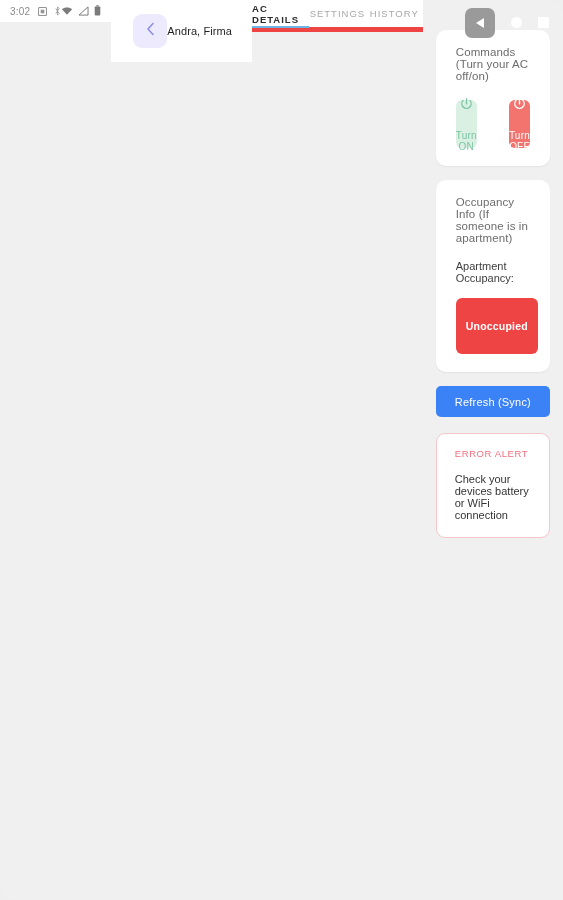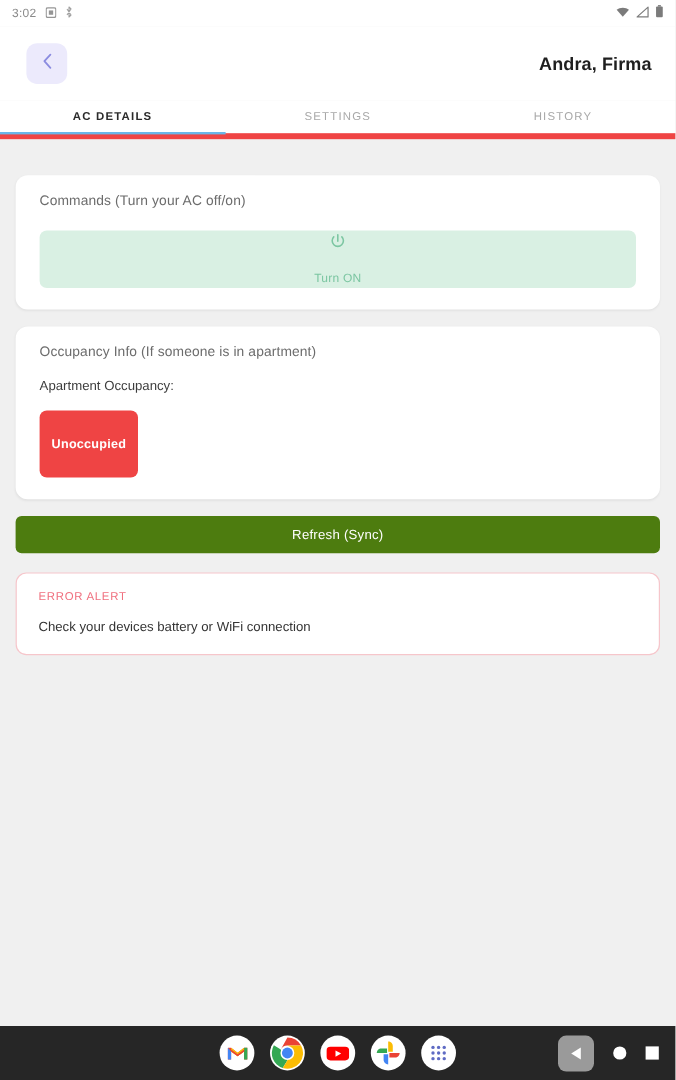--- a/index.html
+++ b/index.html
@@ -10,21 +10,21 @@
     font-family: "Liberation Sans", sans-serif;
     background: #efefef;
     overflow: hidden;
     position: relative;
   }
 
   .phone {
     width: 563px;
     height: 900px;
     display: flex;
-    flex-direction: column;
+    flex-direction: row;
     background: #f0f0f0;
     border-radius: 18px;
   }
 
   
   .status-bar {
     height: 22px;
     background: #ffffff;
     display: flex;
     align-items: center;
@@ -64,22 +64,22 @@
     height: 34px;
     border-radius: 9px;
     background: #eceafc;
     display: flex;
     align-items: center;
     justify-content: center;
     cursor: pointer;
   }
   .app-bar-spacer { flex: 1; }
   .user-name {
-    font-size: 15px;
-    font-weight: bold;
+    font-size: 11px;
+    font-weight: normal;
     color: #1f1f1f;
     letter-spacing: .1px;
   }
 
   
   .tabs {
     background: #ffffff;
     display: flex;
     height: 32px;
     flex-shrink: 0;
@@ -200,21 +200,21 @@
 
   .occupancy-label {
     font-size: 11px;
     color: #3d3d3d;
     margin-bottom: 14px;
   }
 
   .refresh-btn {
     width: 100%;
     height: 31px;
-    background: #4d7c0f;
+    background: #3b82f6;
     color: #ffffff;
     border: none;
     border-radius: 5px;
     font-size: 11px;
     font-family: inherit;
     cursor: pointer;
     margin-bottom: 16px;
     letter-spacing: .2px;
   }
 
@@ -361,20 +361,29 @@
 
       <div class="power-row">
         <button class="power-btn power-on">
           <span>
             <svg width="15" height="15" viewBox="0 0 16 16">
                 <path d="M8 1.8 L8 7.4" stroke="#7cc6a2" stroke-width="1.4" stroke-linecap="round" fill="none"></path>
                 <path d="M4.4 3.6 A5 5 0 1 0 11.6 3.6" stroke="#7cc6a2" stroke-width="1.4" fill="none" stroke-linecap="round"></path>
               </svg>
           </span>
           <span class="power-label">Turn ON</span>
+        </button>
+        <button class="power-btn power-off">
+          <span>
+            <svg width="15" height="15" viewBox="0 0 16 16">
+                <path d="M8 1.8 L8 7.4" stroke="#ffffff" stroke-width="1.5" stroke-linecap="round" fill="none"></path>
+                <path d="M4.4 3.6 A5 5 0 1 0 11.6 3.6" stroke="#ffffff" stroke-width="1.5" fill="none" stroke-linecap="round"></path>
+              </svg>
+          </span>
+          <span class="power-label">Turn OFF</span>
         </button>
       </div>
     </div>
 
     
     <div class="card">
       <div class="card-title">Occupancy Info (If someone is in apartment)</div>
       <div class="occupancy-label">Apartment Occupancy:</div>
       <span class="badge badge-unoccupied">Unoccupied</span>
     </div>

